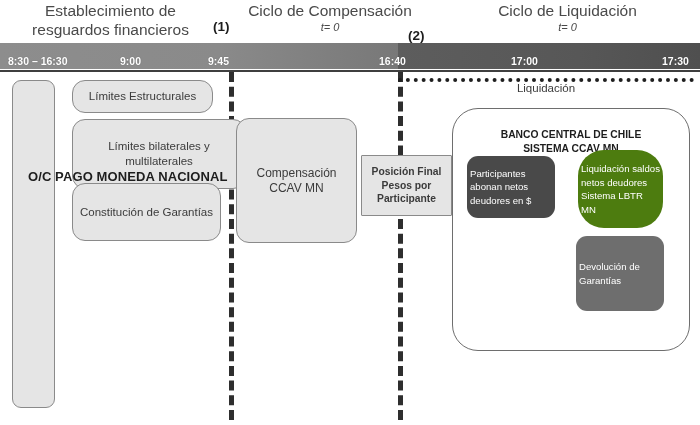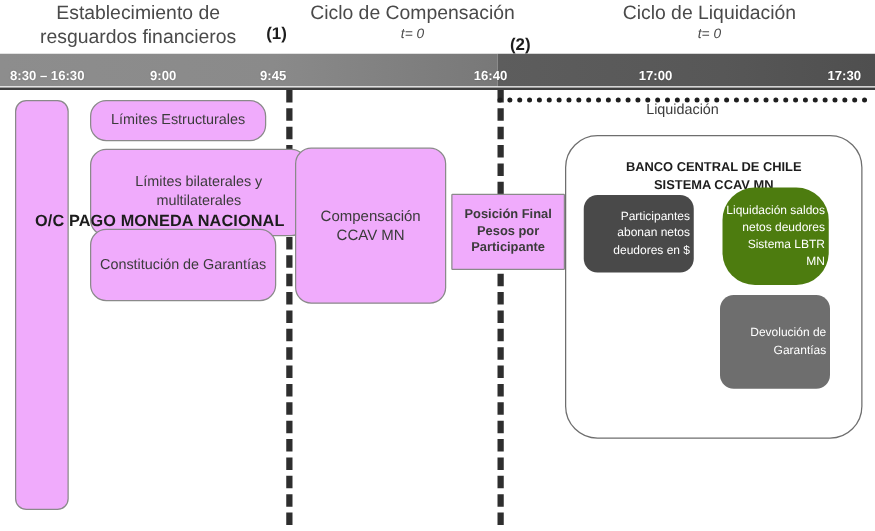--- a/index.html
+++ b/index.html
@@ -25,37 +25,37 @@
   
   .vdash{position:absolute;width:0;border-left:5px dashed #2e2e2e;}
 
   
   #dotline{position:absolute;left:398px;top:78px;width:296px;height:0;
            border-top:4px dotted #1f1f1f;}
   #dotlabel{position:absolute;left:398px;top:82px;width:296px;text-align:center;
             font-size:11.5px;color:#3b3b3b;}
 
   
-  .rbox{position:absolute;background:#f0abfc;border:1.3px solid #8a8a8a;
+  .rbox{position:absolute;background:#e5e5e5;border:1.3px solid #8a8a8a;
         border-radius:13px;display:flex;align-items:center;justify-content:center;
         text-align:center;font-size:11.5px;line-height:15px;color:#3b3b3b;
         box-sizing:border-box;padding:2px 4px;}
   #tallbox{border-radius:9px;}
   #oc-label{position:absolute;font-size:13px;font-weight:bold;color:#1d1d1d;
             white-space:nowrap;letter-spacing:.1px;}
 
   
   #bcbox{position:absolute;background:#ffffff;border:1.3px solid #6e6e6e;
          border-radius:26px;box-sizing:border-box;}
   #bctitle{position:absolute;left:0;width:100%;text-align:center;
            font-size:10.3px;font-weight:bold;line-height:14px;color:#1d1d1d;}
 
   
   .gbox{position:absolute;border-radius:11px;display:flex;align-items:center;
-        justify-content:center;text-align:right;color:#ffffff;
+        justify-content:center;text-align:left;color:#ffffff;
         font-size:9.6px;line-height:13.5px;box-sizing:border-box;padding:18px 3px;}
 </style>
 </head>
 <body>
 
 <div id="stage">
 
   <div class="hdr big" style="left:8px;top:1px;width:205px;">Establecimiento de resguardos financieros</div>
 
   <div class="hdr" style="left:235px;top:1px;width:190px;">Ciclo de Compensación</div>

